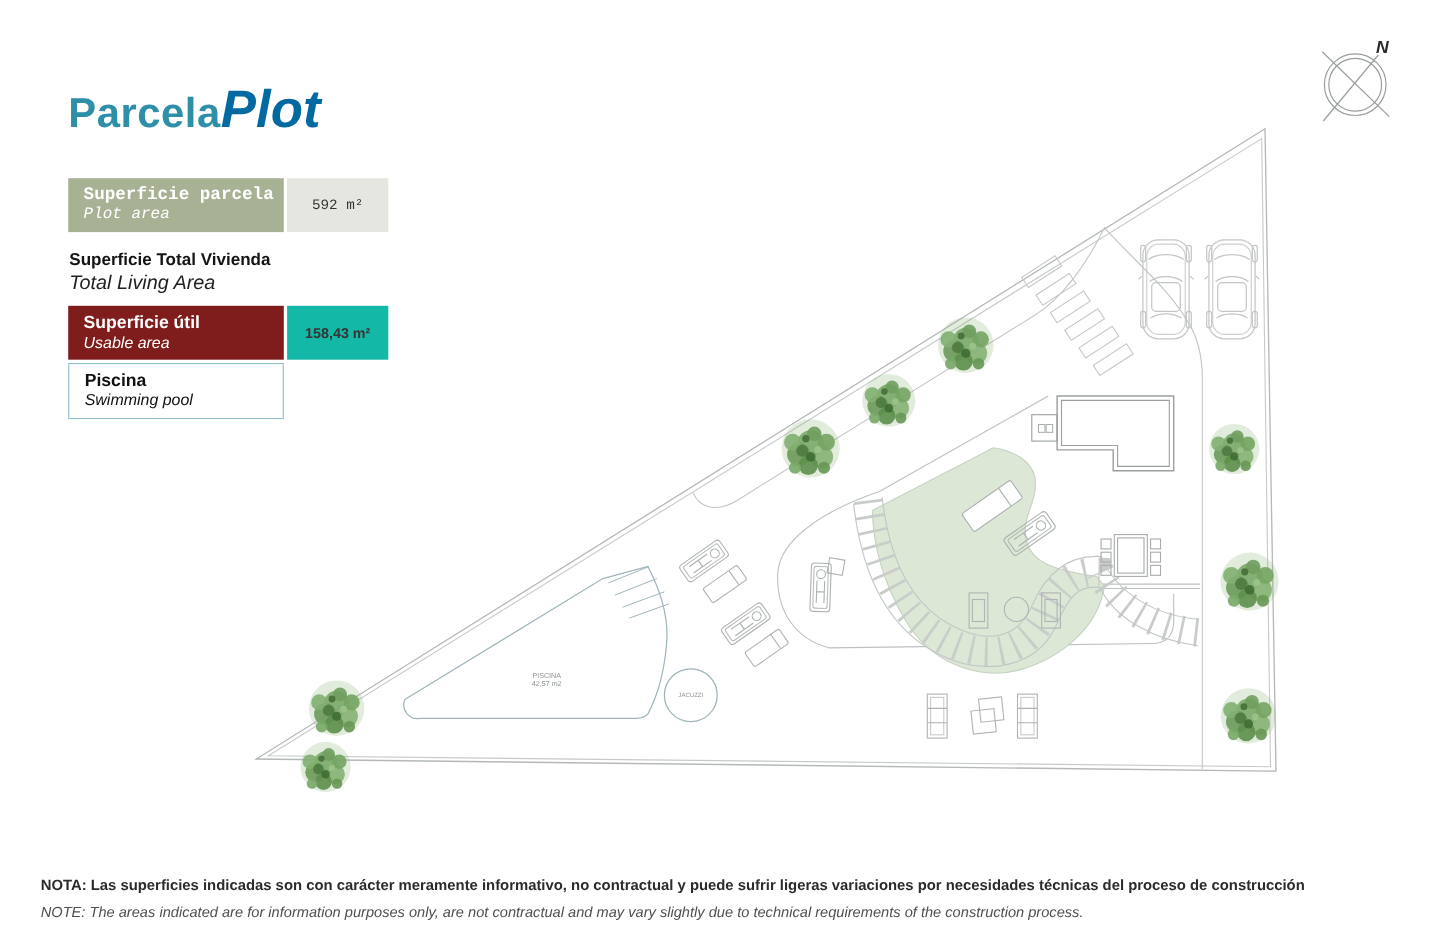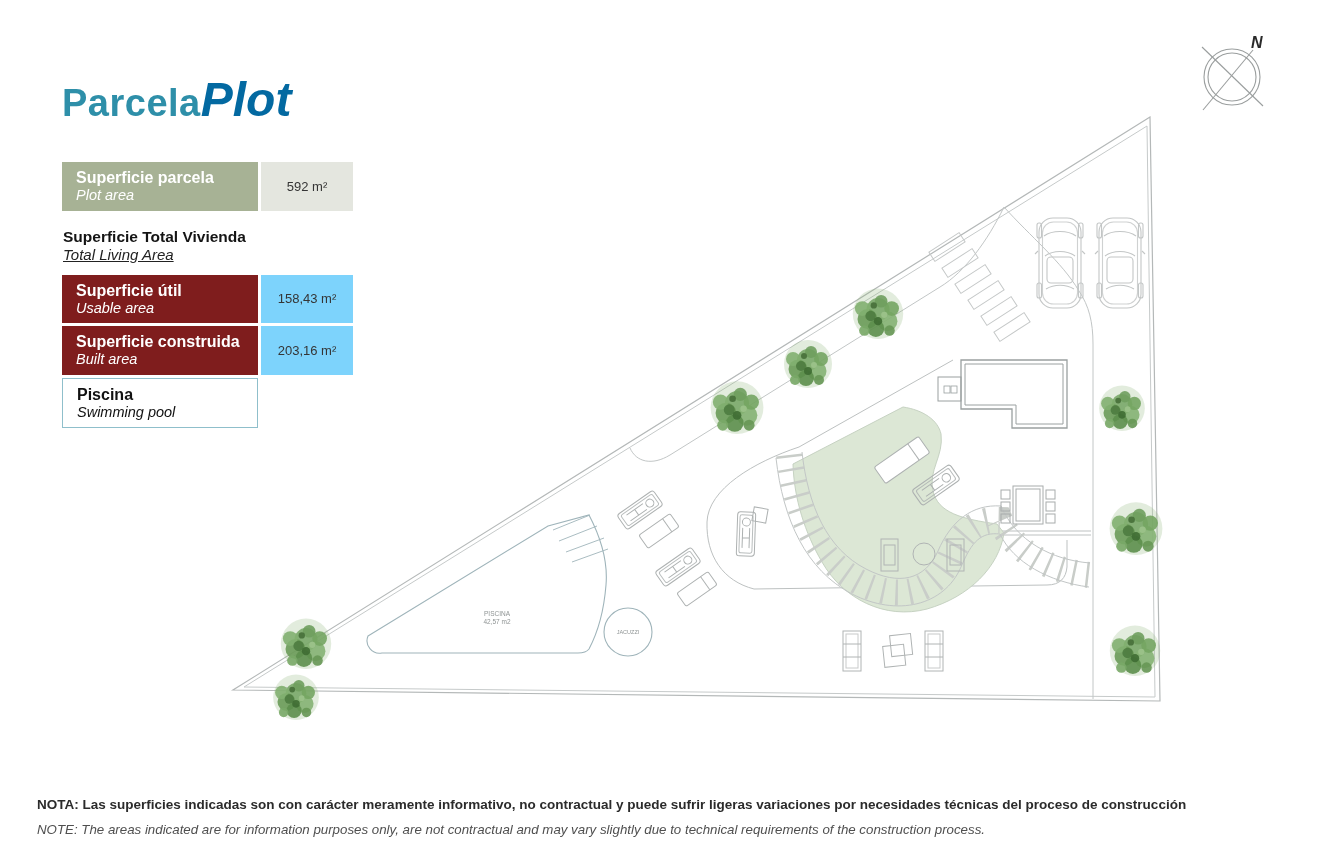--- a/index.html
+++ b/index.html
@@ -16,27 +16,27 @@
   .panel{left:62px;top:162px;width:300px;}
   .row{display:flex;gap:3px;margin-bottom:3px;}
   .cell-label{width:196px;padding:6px 0 6px 14px;box-sizing:border-box;}
   .cell-value{width:92px;display:flex;align-items:center;justify-content:center;
               font-size:13px;color:#353535;box-sizing:border-box;}
   .lab-main{font-size:16px;font-weight:700;line-height:1.2;}
   .lab-sub{font-size:14.5px;font-style:italic;line-height:1.2;}
   .row-plot .cell-label{background:#A7B295;color:#fff;}
   .row-plot .cell-value{background:#E4E6DF;}
   .row-teal .cell-label{background:#7f1d1d;color:#fff;}
-  .row-teal .cell-value{background:#7dd3fc;}
+  .row-teal .cell-value{background:#14b8a6;font-weight:bold;}
   .row-pool .cell-label{background:#fff;border:1.5px solid #8FBFCB;color:#111;}
   .row-pool .cell-value{background:#fff;border:1.5px solid #8FBFCB;}
   .section-head{margin:16px 0 10px 1px;}
   .section-head .t1{font-size:15.5px;font-weight:700;color:#141414;line-height:1.25;}
-  .section-head .t2{font-size:15px;font-style:italic;color:#222;line-height:1.25;text-decoration:underline;}
-  .row-plot{margin-bottom:0;}
+  .section-head .t2{font-size:18px;font-style:italic;color:#222;line-height:1.25;}
+  .row-plot{margin-bottom:0;font-family:Liberation Mono, monospace;}
 
   
   .notes{left:37px;top:796px;width:1255px;}
   .note-es{font-size:13.5px;font-weight:700;color:#2b2b2b;line-height:1.35;}
   .note-en{font-size:13.3px;font-style:italic;color:#4f4f4f;margin-top:8px;}
 
   svg text{font-family:"Liberation Sans", sans-serif;}
 </style>
 </head>
 <body>
@@ -243,27 +243,20 @@
   </div>
 
   <div class="row row-teal">
     <div class="cell-label">
       <div class="lab-main">Superficie útil</div>
       <div class="lab-sub">Usable area</div>
     </div>
     <div class="cell-value">158,43 m²</div>
   </div>
 
-  <div class="row row-teal">
-    <div class="cell-label">
-      <div class="lab-main">Superficie construida</div>
-      <div class="lab-sub">Built area</div>
-    </div>
-    <div class="cell-value">203,16 m²</div>
-  </div>
 
   <div class="row row-pool">
     <div class="cell-label">
       <div class="lab-main">Piscina</div>
       <div class="lab-sub">Swimming pool</div>
     </div>
   </div>
 
 </div>
 

